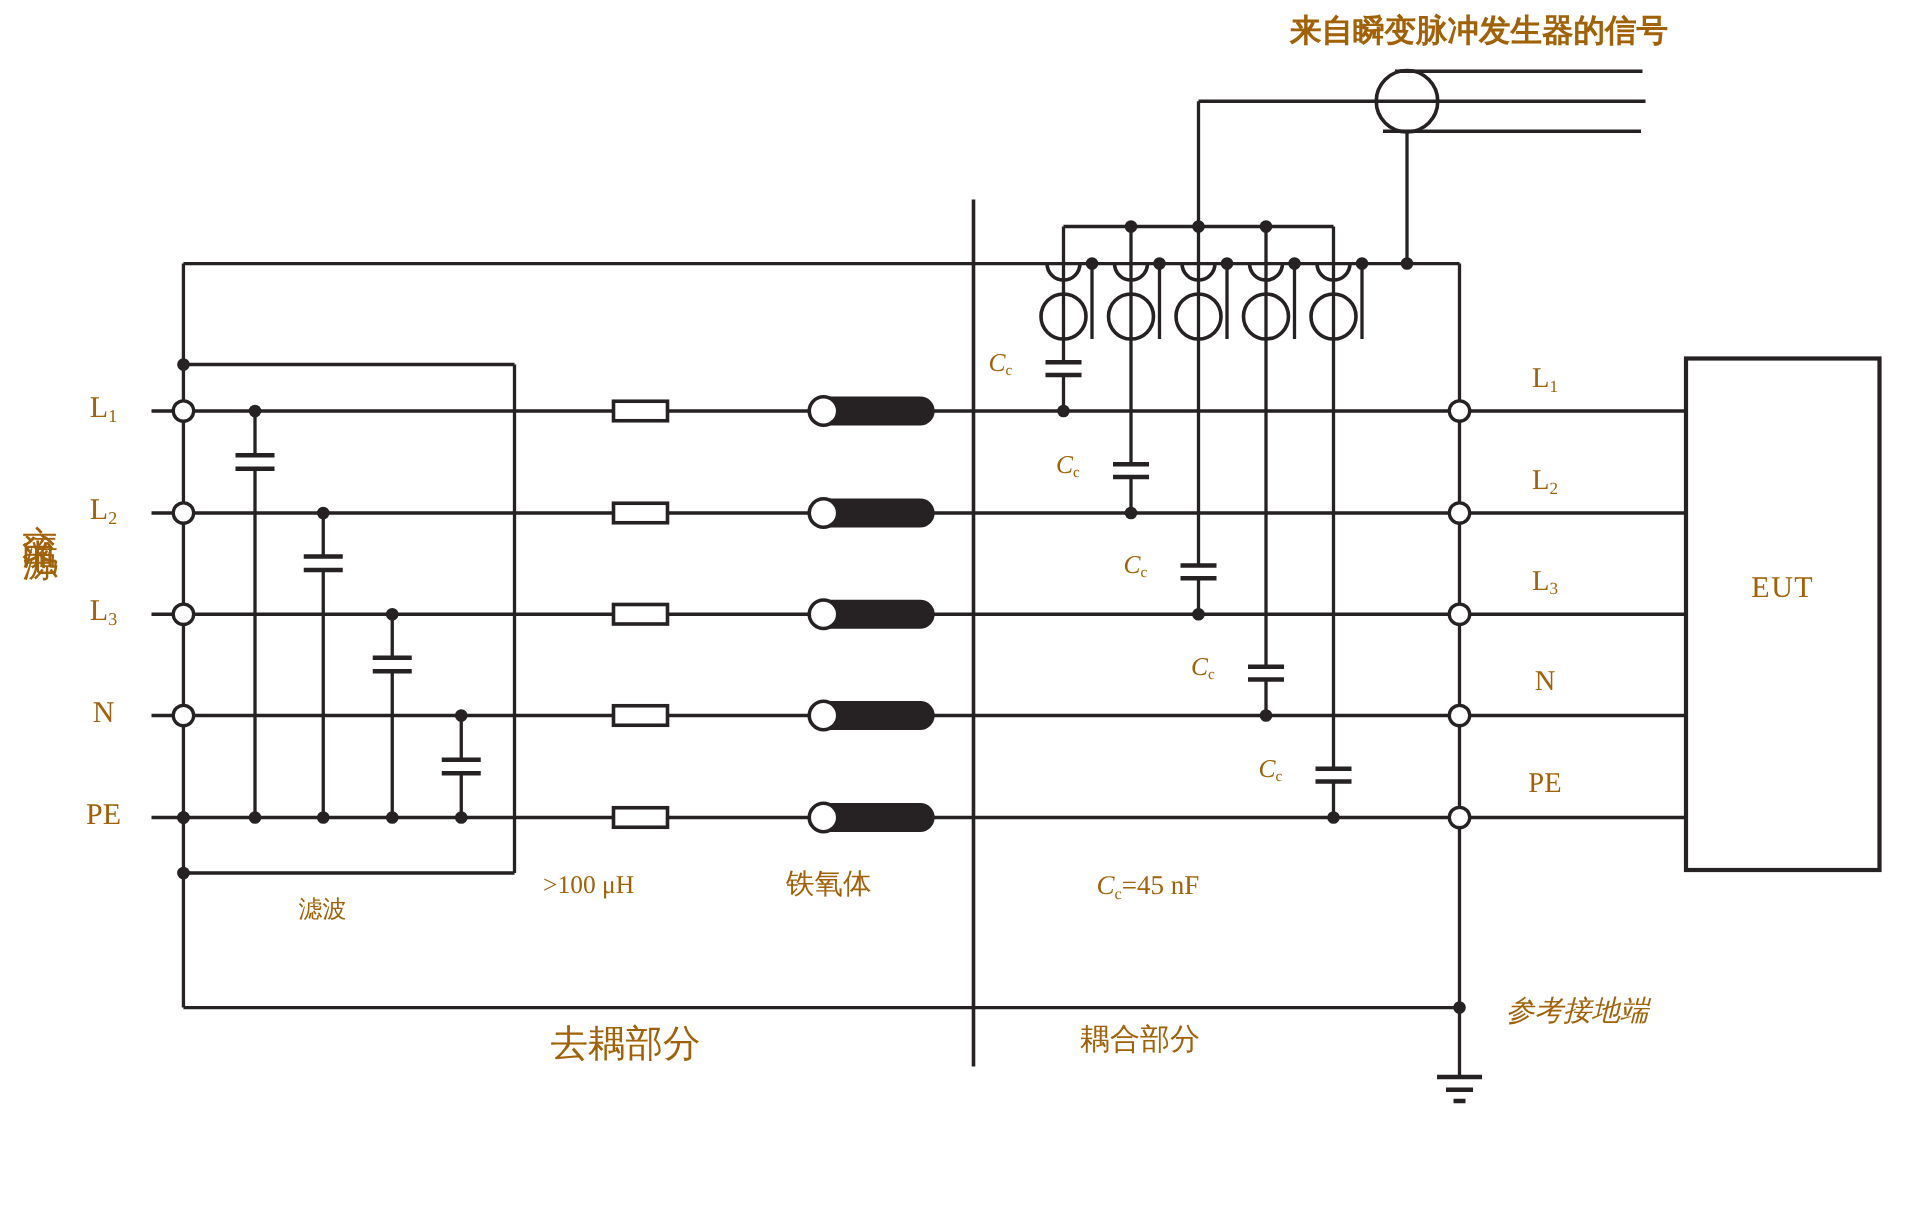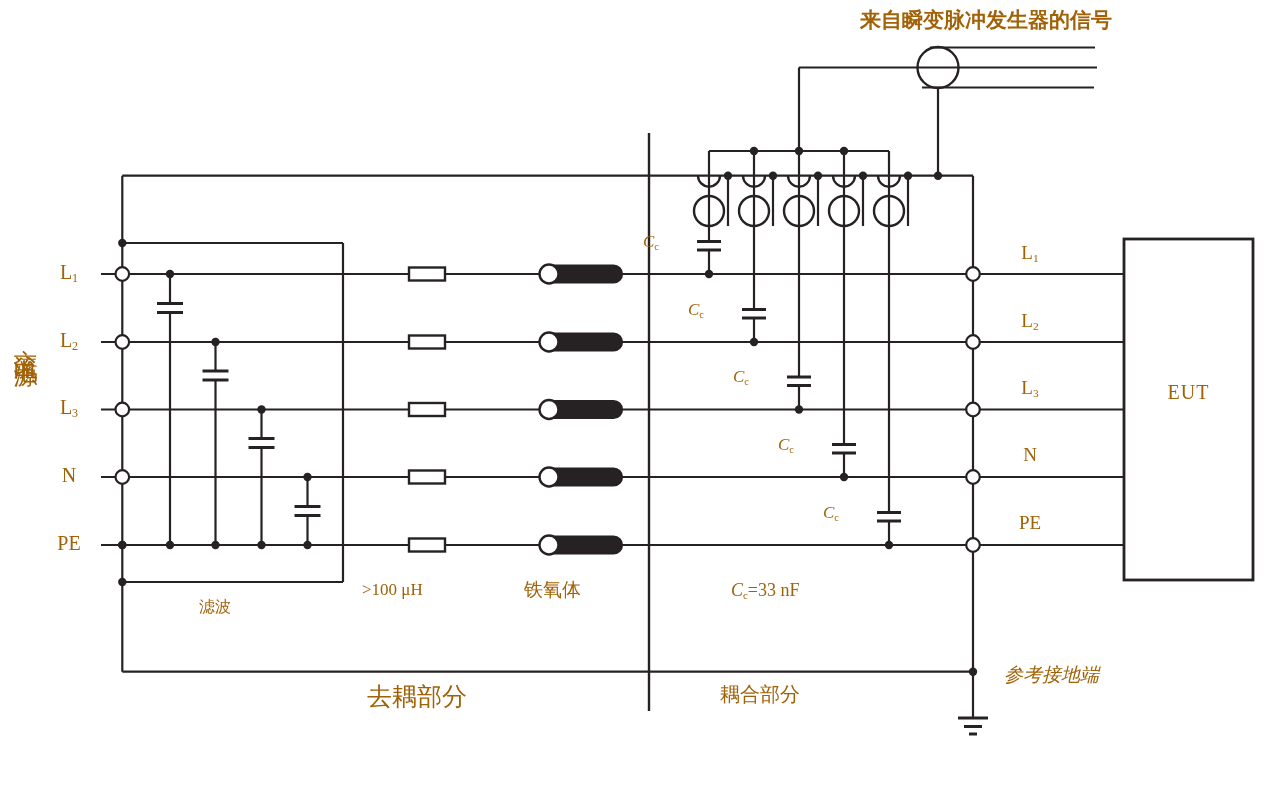--- a/index.html
+++ b/index.html
@@ -4,21 +4,21 @@
 <style>
   html,body{margin:0;padding:0;background:#ffffff;}
   #stage{
     position:relative;width:1285px;height:812px;background:#fff;
     font-family:"Liberation Serif","DejaVu Serif",serif;color:#a16207;
     overflow:hidden;
   }
   #wires{position:absolute;left:0;top:0;}
   .lbl{position:absolute;white-space:nowrap;line-height:1.15;}
   .ctr{text-align:center;}
-  .rgt{text-align:left;}
+  .rgt{text-align:center;}
   .bold{font-weight:bold;}
   .sub{font-size:0.6em;vertical-align:-0.28em;letter-spacing:0;}
   .cap-c{font-style:italic;}
   .vert{writing-mode:vertical-rl;text-orientation:upright;letter-spacing:5px;}
   .gapspan{display:inline-block;width:26px;}
 </style>
 </head>
 <body>
 
 <div id="stage">
@@ -236,22 +236,22 @@
 
   <div class="lbl rgt" style="left:643px;top:232px;width:48px;font-size:17px;"><span class="cap-c">C</span><span class="sub">c</span></div>
   <div class="lbl rgt" style="left:688px;top:300px;width:48px;font-size:17px;"><span class="cap-c">C</span><span class="sub">c</span></div>
   <div class="lbl rgt" style="left:733px;top:367px;width:48px;font-size:17px;"><span class="cap-c">C</span><span class="sub">c</span></div>
   <div class="lbl rgt" style="left:778px;top:435px;width:48px;font-size:17px;"><span class="cap-c">C</span><span class="sub">c</span></div>
   <div class="lbl rgt" style="left:823px;top:503px;width:48px;font-size:17px;"><span class="cap-c">C</span><span class="sub">c</span></div>
 
   <div class="lbl" style="left:199px;top:598px;font-size:16px;">滤波</div>
   <div class="lbl" style="left:362px;top:580px;font-size:17px;">&gt;100 μH</div>
   <div class="lbl" style="left:524px;top:579px;font-size:19px;">铁氧体</div>
-  <div class="lbl" style="left:731px;top:580px;font-size:18px;"><span class="cap-c">C</span><span class="sub">c</span><span>=33 nF</span></div>
+  <div class="lbl" style="left:731px;top:580px;font-size:18px;"><span class="cap-c">C</span><span class="sub">c</span><span>=45 nF</span></div>
 
   <div class="lbl ctr" style="left:355px;top:683px;width:124px;font-size:25px;">去耦部分</div>
-  <div class="lbl ctr" style="left:698px;top:683px;width:124px;font-size:20px;">耦合部分</div>
+  <div class="lbl ctr" style="left:698px;top:683px;width:124px;font-size:20px;font-family:Liberation Mono, monospace;">耦合部分</div>
   <div class="lbl" style="left:1004px;top:664px;font-size:19px;font-style:italic;">参考接地端</div>
 
   <div class="lbl ctr" style="left:1124px;top:381px;width:129px;font-size:20px;letter-spacing:1px;">EUT</div>
 
 
 </div>
 
 </body></html>

